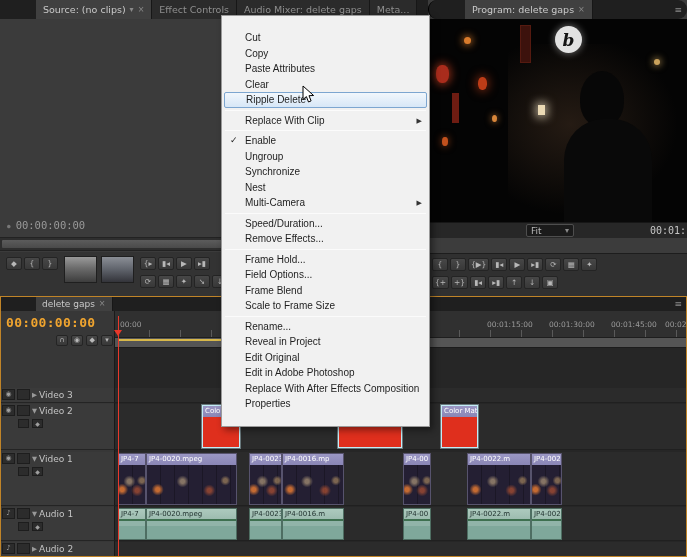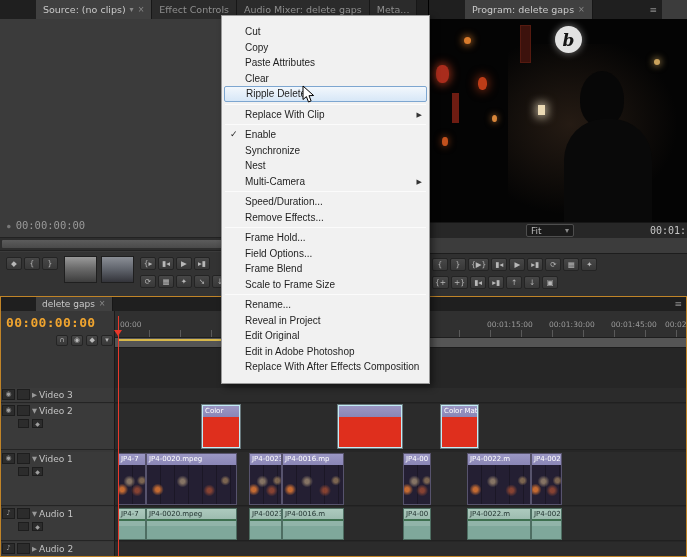--- a/index.html
+++ b/index.html
@@ -3,21 +3,21 @@
 <meta charset="utf-8">
 <style>
   * { margin:0; padding:0; box-sizing:border-box; }
   html,body { background:#1a1a1a; }
   #app { position:relative; width:687px; height:557px; overflow:hidden; background:#3c3c3c;
          font-family:"DejaVu Sans","Liberation Sans",sans-serif; cursor:default; }
 
   
   .tabbar { position:absolute; top:0; height:19px; background:#1f1f1f; display:flex; align-items:stretch; overflow:hidden; }
   #source-tabbar { left:0; width:428px; }
-  #program-tabbar { left:428px; width:234px; border-left:1px solid #000; }
+  #program-tabbar { left:428px; width:259px; border-left:1px solid #000;border-radius:9px; }
   .tab { display:flex; align-items:center; gap:4px; padding:0 7px; font-size:9.5px; color:#8f8f8f;
          background:#2b2b2b; border-right:1px solid #171717; white-space:nowrap; overflow:hidden; flex:none; }
   .tab.active { background:#404040; color:#c9c9c9;margin-left:36px; }
   .tab-ic { font-size:8px; color:#8a8a8a; }
   .panelmenu { margin-left:auto; color:#8a8a8a; font-size:9px; padding:0 5px; display:flex; align-items:center; flex:none; }
 
   
   #source-body { position:absolute; left:0; top:19px; width:428px; height:277px; background:#3b3b3b; border-right:1px solid #1c1c1c; }
   .src-timecode { position:absolute; left:7px; top:200px; font-size:10.5px; color:#9a9a9a; display:flex; gap:5px; align-items:center;
                   font-family:"DejaVu Sans Mono","Liberation Mono",monospace; }
@@ -109,21 +109,21 @@
   .a1 .clip { height:32px; border-color:#4e6e62; }
   .a1 .clip-bar { height:10px; line-height:10px; background:linear-gradient(#adcabe,#9dbcb0); color:#223330; }
   .a1 .clip-body { height:21px; background:#7fa89b; border-top:2px solid #3e7050; box-shadow:inset 0 5px 0 rgba(255,255,255,.14); }
 
   .playhead { position:absolute; left:118px; top:20px; bottom:0; width:1px; background:#e8382a; z-index:40; }
   .playhead-cap { position:absolute; left:114px; top:34px; width:0; height:0; z-index:41;
                   border-left:4px solid transparent; border-right:4px solid transparent; border-top:6px solid #e8382a; }
 
   
   #context-menu { position:absolute; left:221px; top:15px; width:209px; background:#f1f1f1; border:1px solid #9a9a9a;
-                  box-shadow:3px 3px 7px rgba(0,0,0,.45); padding:8px 1px; z-index:100; font-size:10px; color:#1e1e1e;
+                  box-shadow:3px 3px 7px rgba(0,0,0,.45); padding:14px 1px; z-index:100; font-size:10px; color:#1e1e1e;
                   font-family:"Liberation Sans","DejaVu Sans",sans-serif; }
   .menu-item { position:relative; height:15.5px; line-height:15.5px; padding-left:22px; padding-right:10px; white-space:nowrap; overflow:hidden; }
   .menu-item.hl { background:linear-gradient(#f2f7fc,#d7e7f7); border:1px solid #7da6d0; border-radius:2px; margin:0 1px;
                   line-height:13.5px; padding-left:21px; }
   .menu-sep { height:1px; background:#dcdcdc; border-bottom:1px solid #fbfbfb; margin:2px 2px; }
   .chk { position:absolute; left:7px; top:0; font-size:9px; }
   .sub { position:absolute; right:6px; top:0; font-size:7px; color:#333; }
 
   #cursor { position:absolute; left:302px; top:85px; z-index:200; }
 </style>
@@ -411,36 +411,38 @@
   <div id="context-menu">
       <div class="menu-item">Cut</div>
       <div class="menu-item">Copy</div>
       <div class="menu-item">Paste Attributes</div>
       <div class="menu-item">Clear</div>
       <div class="menu-item hl">Ripple Delete</div>
       <div class="menu-sep"></div>
       <div class="menu-item">Replace With Clip<span class="sub">▶</span></div>
       <div class="menu-sep"></div>
       <div class="menu-item">Enable<span class="chk">✓</span></div>
+      <div class="menu-item">Ungroup</div>
       <div class="menu-item">Synchronize</div>
       <div class="menu-item">Nest</div>
       <div class="menu-item">Multi-Camera<span class="sub">▶</span></div>
       <div class="menu-sep"></div>
       <div class="menu-item">Speed/Duration...</div>
       <div class="menu-item">Remove Effects...</div>
       <div class="menu-sep"></div>
       <div class="menu-item">Frame Hold...</div>
       <div class="menu-item">Field Options...</div>
       <div class="menu-item">Frame Blend</div>
       <div class="menu-item">Scale to Frame Size</div>
       <div class="menu-sep"></div>
       <div class="menu-item">Rename...</div>
       <div class="menu-item">Reveal in Project</div>
       <div class="menu-item">Edit Original</div>
       <div class="menu-item">Edit in Adobe Photoshop</div>
       <div class="menu-item">Replace With After Effects Composition</div>
+      <div class="menu-item">Properties</div>
     </div>
 
   <svg id="cursor" width="13" height="19" viewBox="0 0 13 19">
     <path d="M1 1 L1 14.5 L4.4 11.6 L6.5 17 L9.1 15.9 L7 10.7 L11.6 10.5 Z" fill="#ffffff" stroke="#000000" stroke-width="1"></path>
   </svg>
 
 </div>
 
 </body></html>

